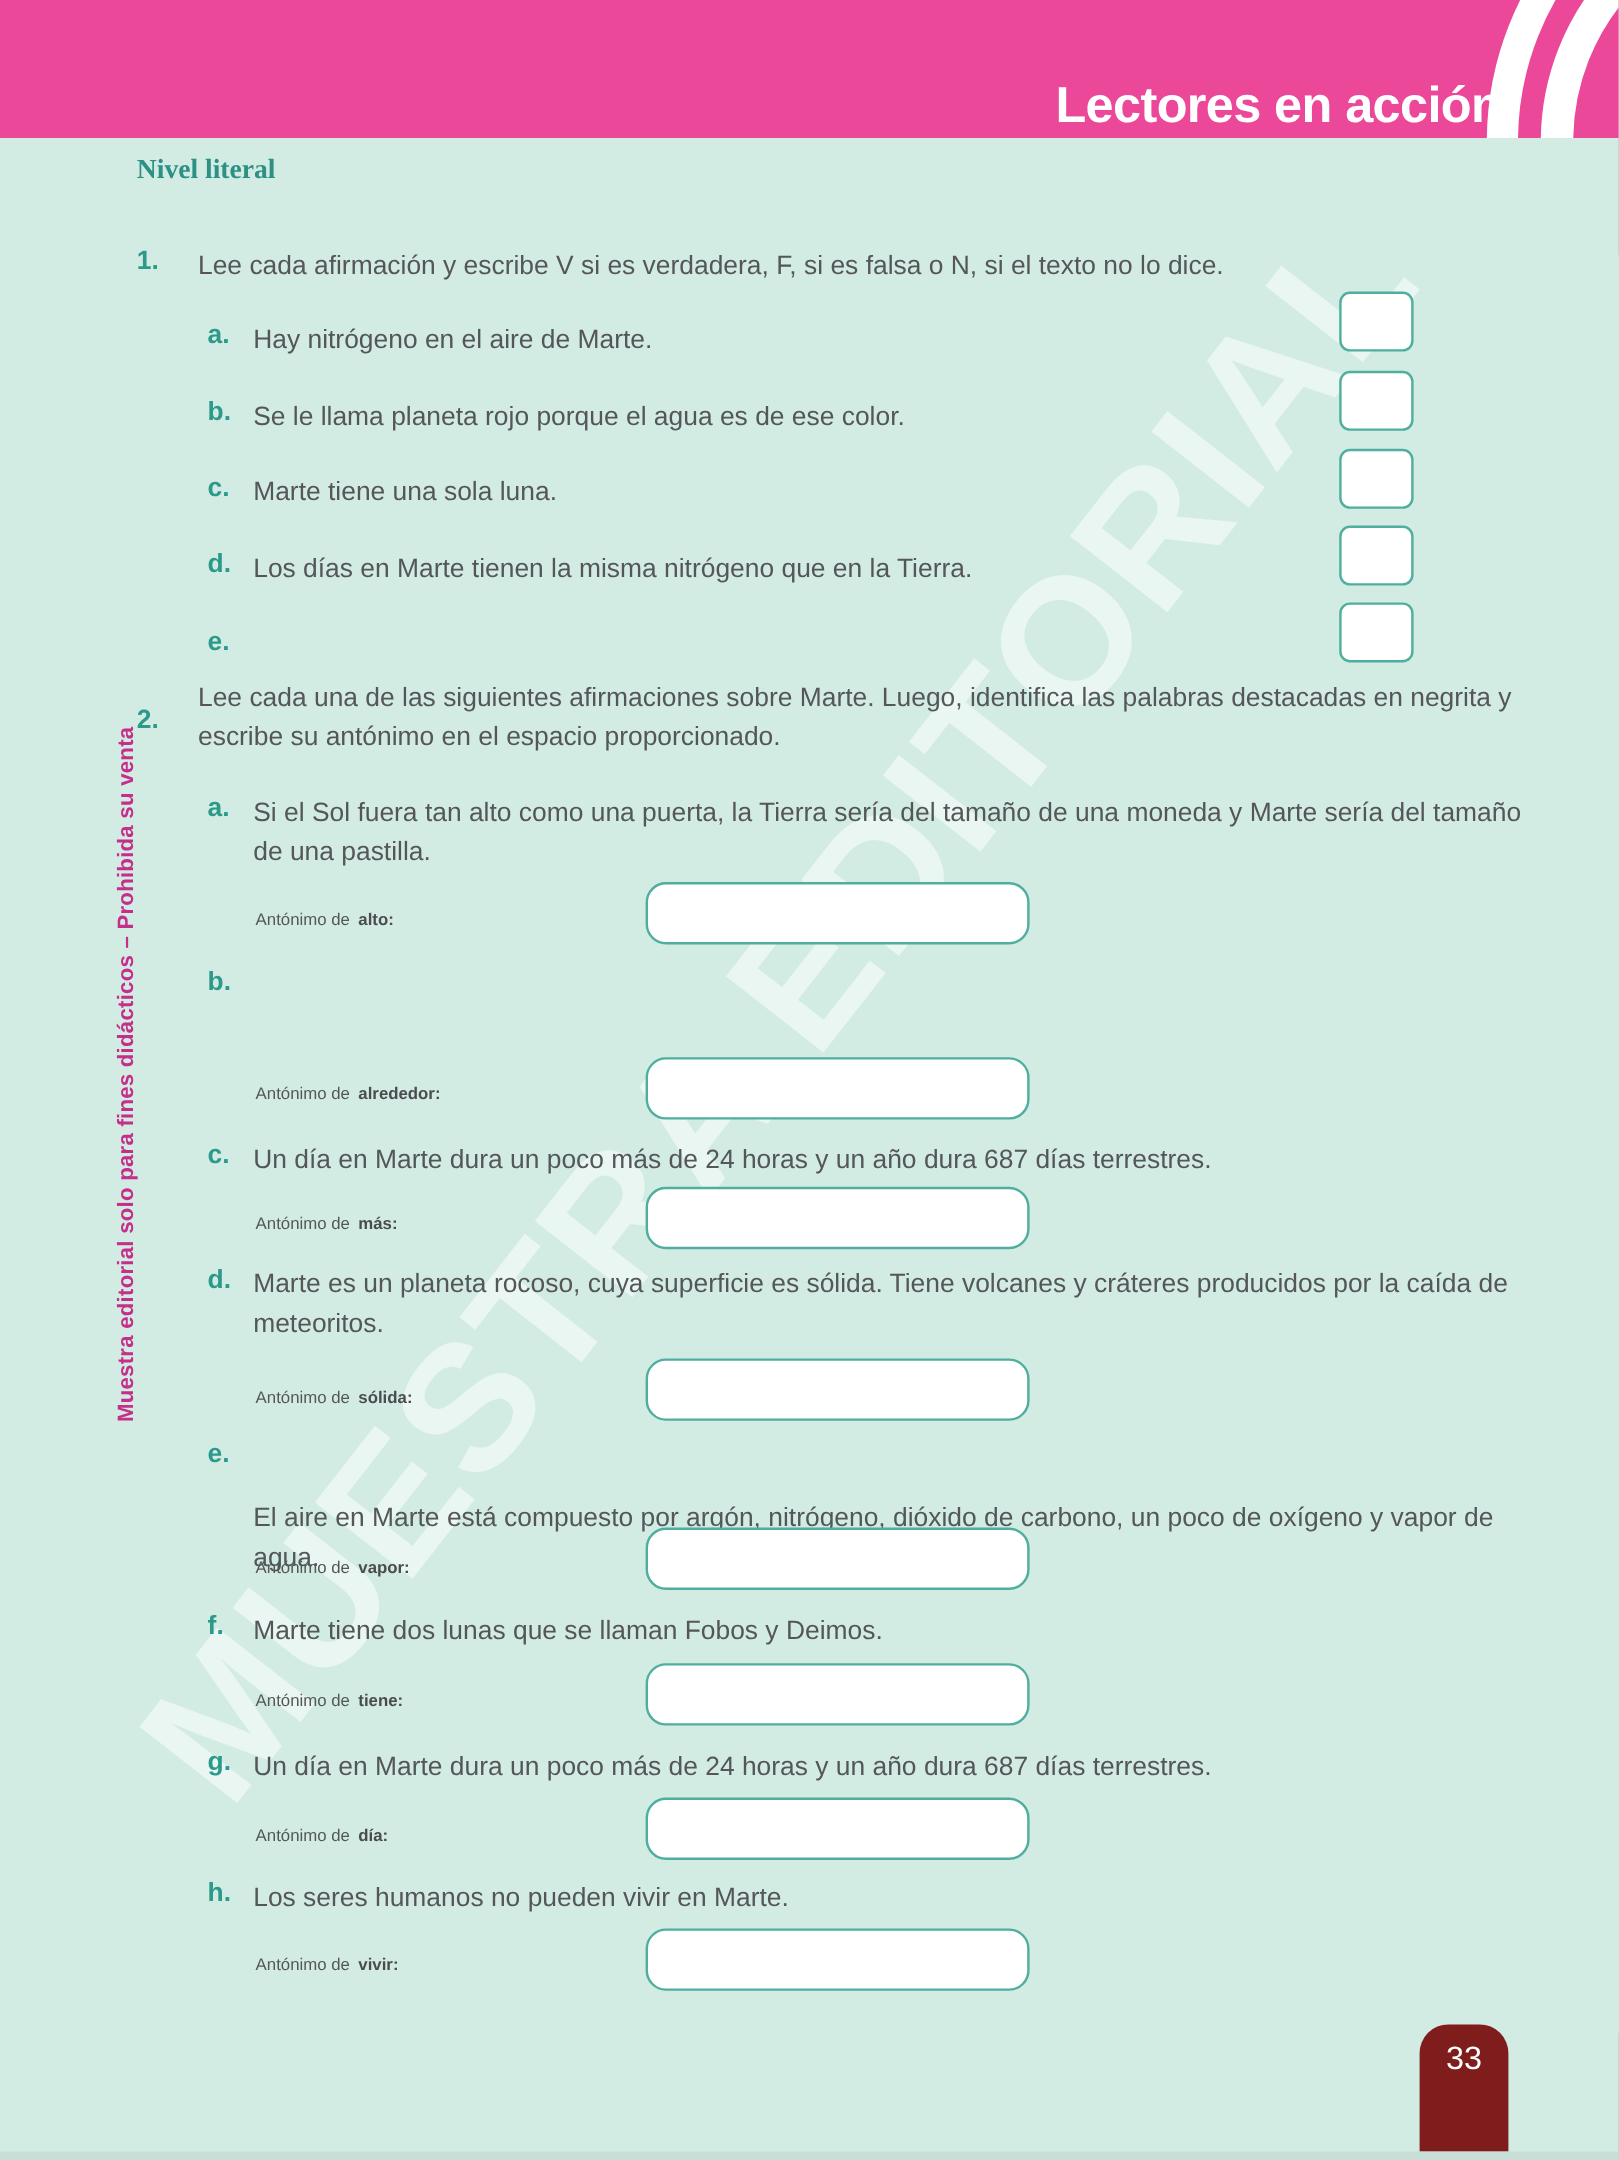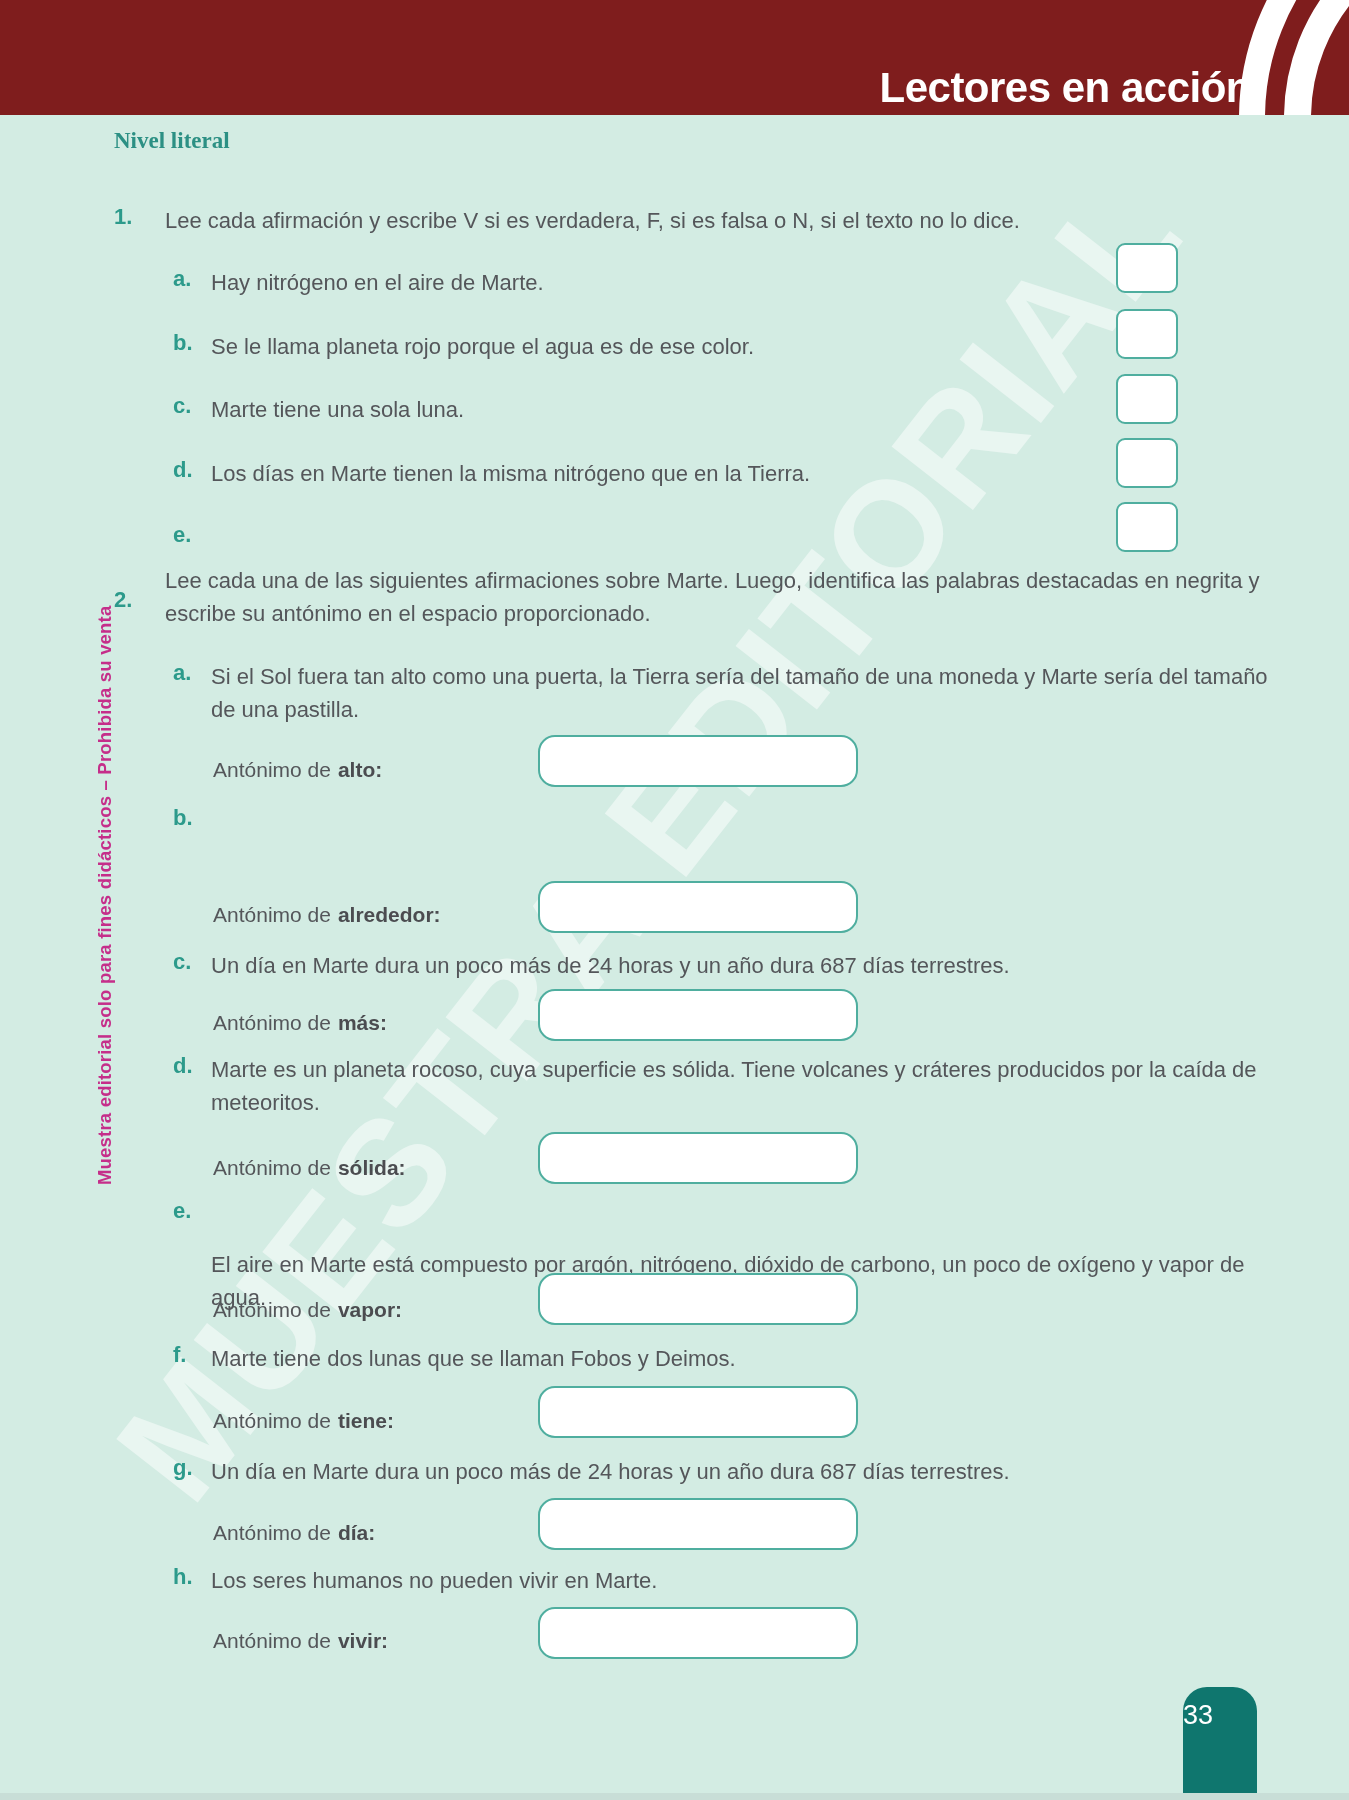--- a/index.html
+++ b/index.html
@@ -2,21 +2,21 @@
 <html><head>
 <meta charset="utf-8">
 <style>
   html,body{margin:0;padding:0;background:#9fb5ae;}
   .page{
     position:relative;width:1349px;height:1800px;margin:0 auto;
     background:#D3ECE3;overflow:hidden;
     font-family:"Liberation Sans",sans-serif;color:#54565A;
   }
   
-  .band{position:absolute;left:0;top:0;width:1349px;height:115px;background:#7f1d1d;overflow:hidden;z-index:3;}
+  .band{position:absolute;left:0;top:0;width:1349px;height:115px;background:#ec4899;overflow:hidden;z-index:3;}
   .band h1{position:absolute;right:98px;bottom:6px;margin:0;font-size:42px;line-height:1;
            font-weight:bold;color:#ffffff;letter-spacing:-0.5px;}
   .ring{position:absolute;border-radius:50%;box-sizing:border-box;background:transparent;}
   .ring-outer{left:1239px;top:-146px;width:528px;height:528px;border:26px solid #ffffff;}
   .ring-inner{left:1284px;top:-93px;width:422px;height:422px;border:27px solid #ffffff;}
   
   .watermark{
     position:absolute;left:-160px;top:755px;z-index:1;white-space:nowrap;
     font-size:150px;font-weight:bold;letter-spacing:2px;color:rgba(255,255,255,0.5);
     transform:rotate(-52deg);transform-origin:center;
@@ -27,30 +27,30 @@
     transform:rotate(-90deg);transform-origin:0 0;
     font-size:18.5px;font-weight:bold;color:#C52E8A;letter-spacing:0.2px;
   }
   
   .abs{position:absolute;z-index:2;}
   .section-title{font-size:23px;font-weight:bold;color:#2C9084;margin:0;}
   .num{font-size:22px;font-weight:bold;color:#2C9A8B;}
   .letter{font-size:22px;font-weight:bold;color:#2C9A8B;}
   .body-txt{font-size:22px;line-height:33px;color:#54565A;}
   .nowrap{white-space:nowrap;}
-  .ant-label{font-size:21px;color:#54565A;white-space:nowrap;}
+  .ant-label{font-size:14px;color:#54565A;white-space:nowrap;}
   .ant-label .word{font-weight:bold;margin-left:7px;color:#4b4c50;}
   
   .box-sm{position:absolute;z-index:2;left:1116px;width:62px;height:50px;background:#ffffff;
           border:2px solid #4FAE9F;border-radius:9px;box-sizing:border-box;}
   .box-lg{position:absolute;z-index:2;left:538px;width:320px;height:52px;background:#ffffff;
           border:2px solid #4FAE9F;border-radius:17px;box-sizing:border-box;}
   
   .page-tab{position:absolute;left:1183px;top:1687px;width:74px;height:106px;z-index:2;
-            background:#0f766e;border-radius:24px 24px 0 0;}
+            background:#7f1d1d;border-radius:24px 24px 0 0;text-align:center;}
   .page-tab span{display:inline-block;margin-top:13px;font-size:27px;color:#ffffff;}
   .bottom-strip{position:absolute;left:0;top:1793px;width:1349px;height:7px;background:#C8DED7;z-index:2;}
 </style>
 </head>
 <body>
 
 <div class="page">
 
   <header class="band">
     <h1>Lectores en acción</h1>

